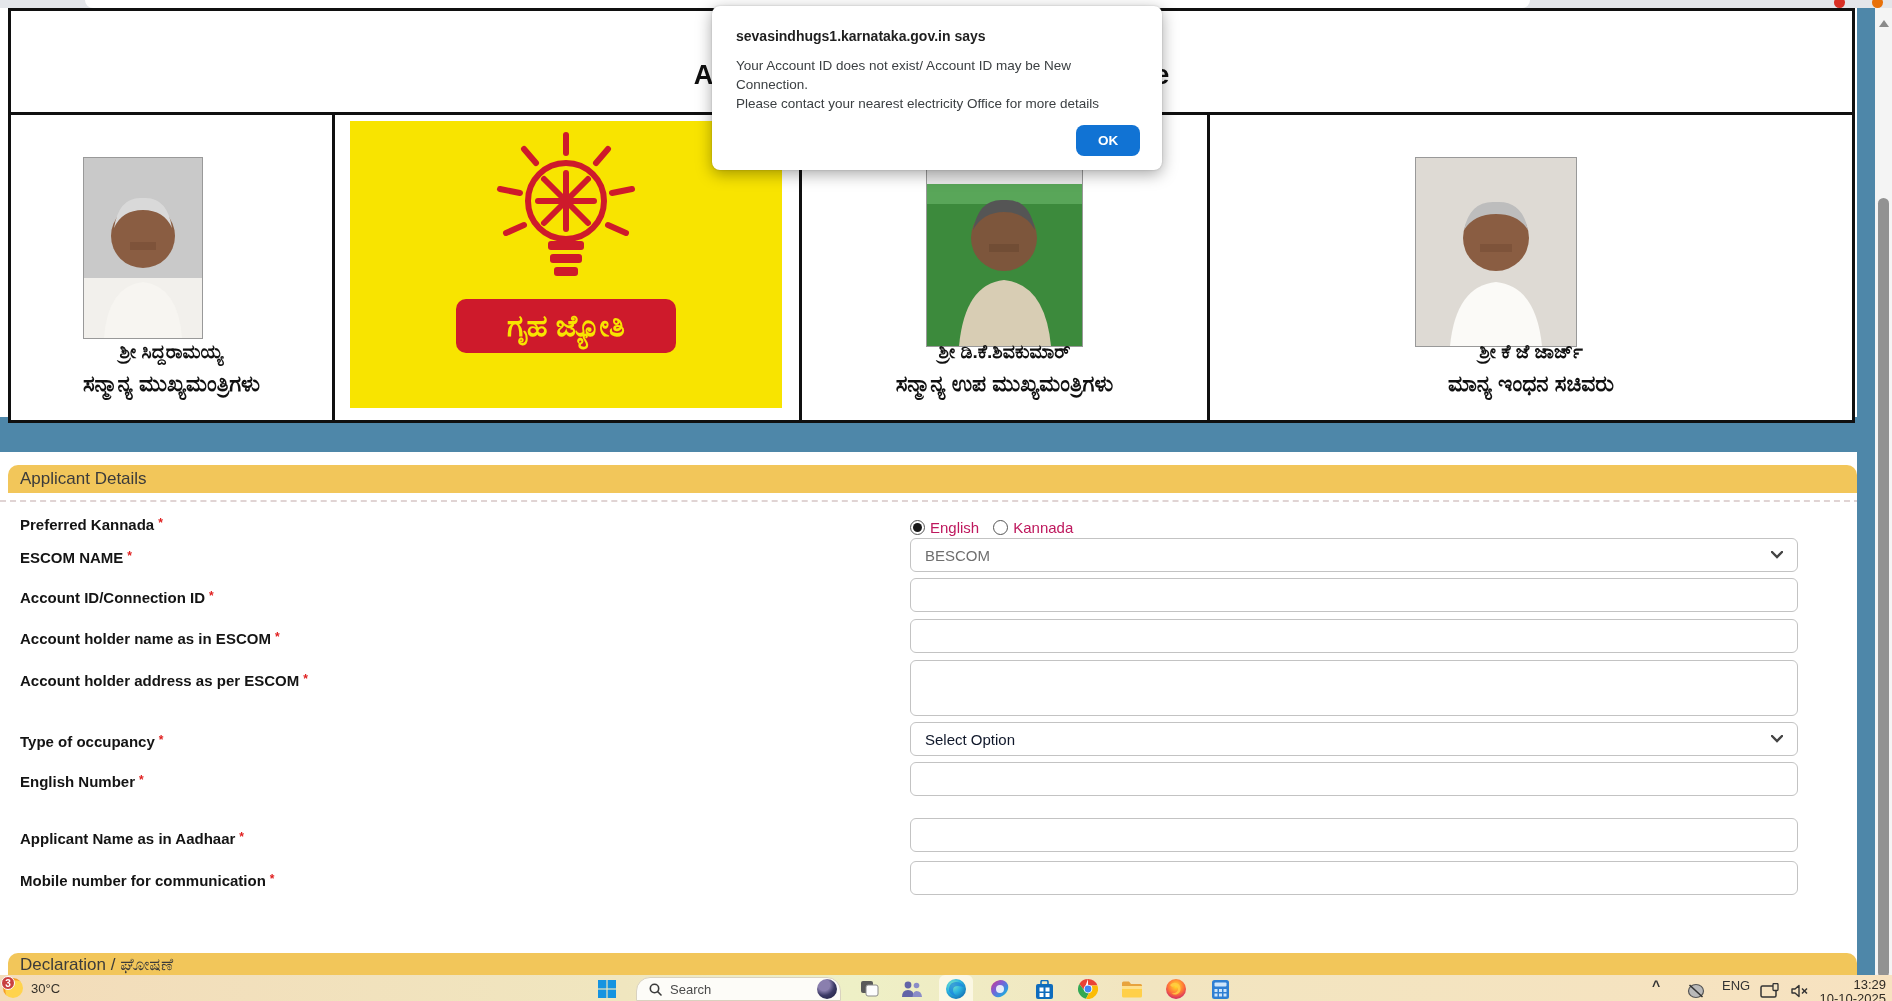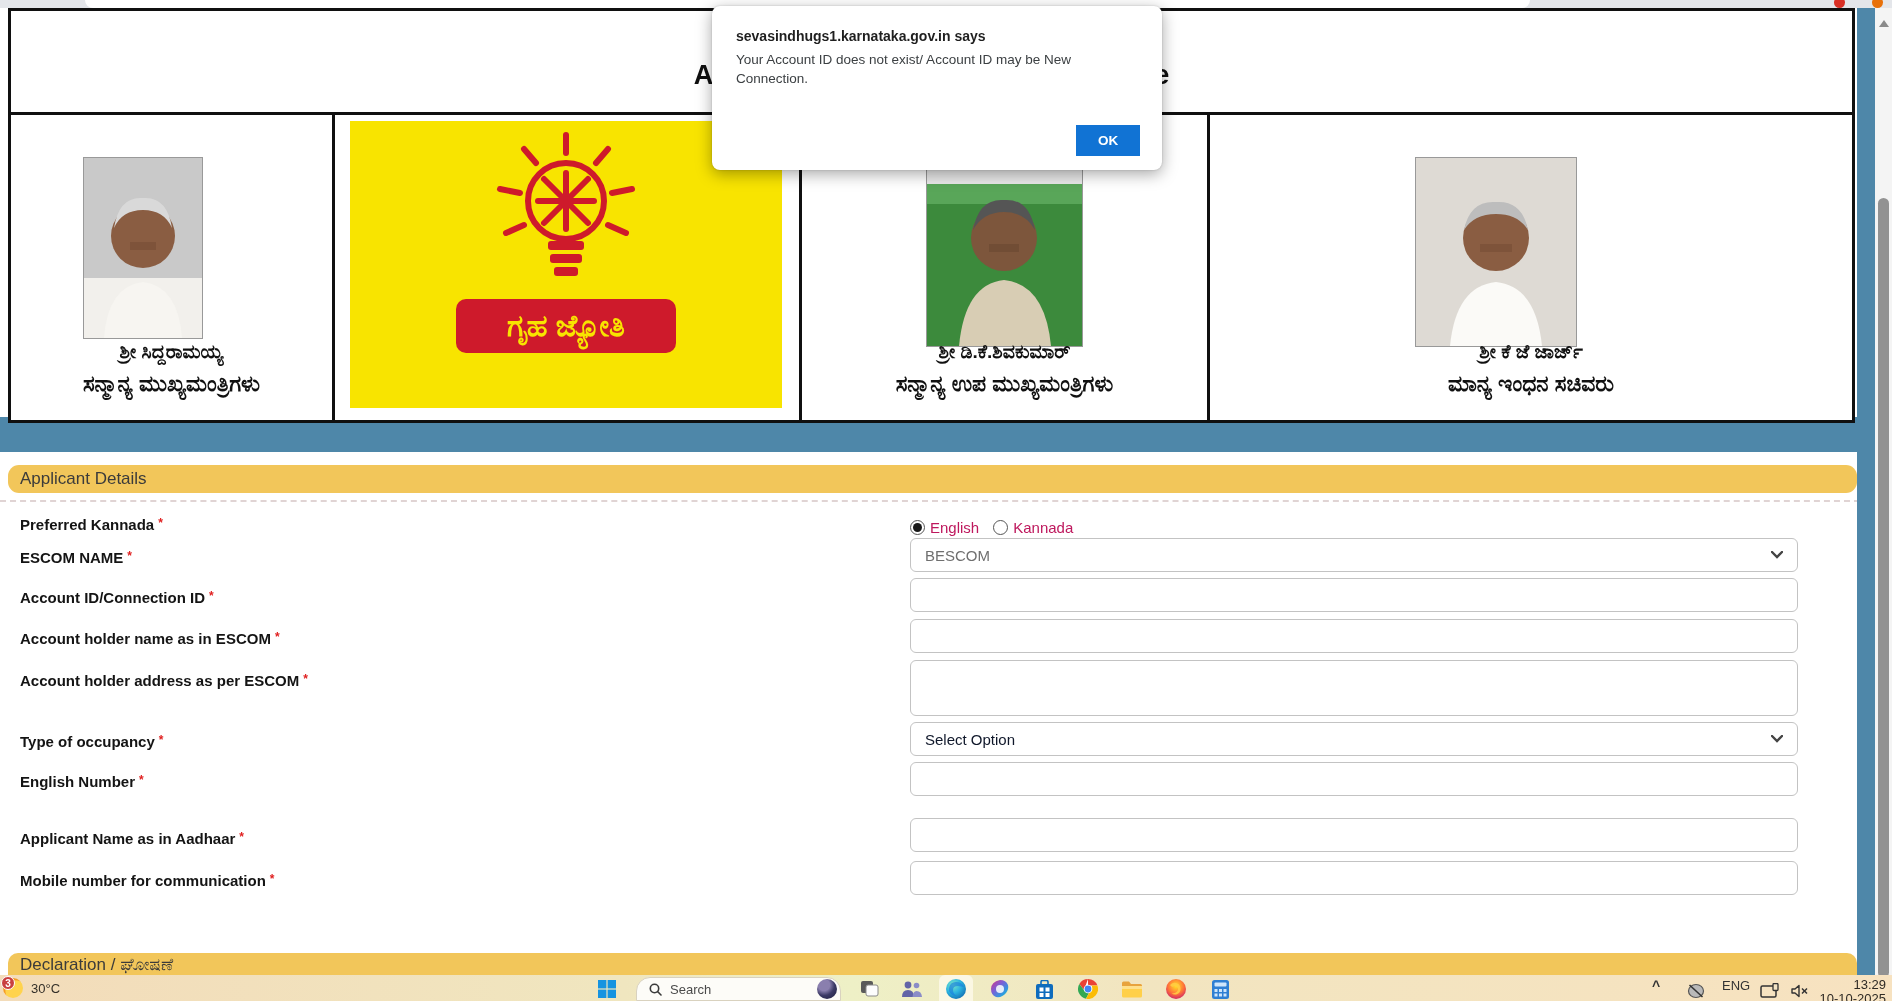--- a/index.html
+++ b/index.html
@@ -38,21 +38,21 @@
     display:flex;align-items:center;justify-content:center;color:#f8e400;font-weight:bold;font-size:30px;}
 
   
   .blue-band{left:0;top:417px;width:1875px;height:35px;background:#4e87a9;}
   .blue-edge{left:1857px;top:8px;width:18px;height:993px;background:#4e87a9;z-index:2;}
 
   
   .section-bar{left:8px;width:1849px;height:28px;background:#f2c65a;border-radius:10px 10px 0 0;
     display:flex;align-items:center;padding-left:12px;box-sizing:border-box;
     font-size:17px;color:#3b3b3b;z-index:1;}
-  .applicant-bar{top:465px;border-radius:11px;}
+  .applicant-bar{top:465px;}
   .declaration-bar{top:953px;height:24px;}
   .dashed-sep{left:0;top:500px;width:1860px;border-top:2px dashed #e0d4d4;}
 
   
   .flabel{left:20px;font-size:15px;font-weight:bold;color:#141414;z-index:1;}
   .req{color:#e02020;font-size:12px;vertical-align:top;margin-left:4px;}
   .ctrl{left:910px;width:888px;box-sizing:border-box;z-index:1;}
   .tinput,.tselect,.tarea{background:#fff;border:1px solid #c3c3c3;border-radius:6px;}
   .tinput{height:34px;}
   .tarea{height:56px;}
@@ -62,23 +62,23 @@
   .chev{margin-left:auto;}
   .radio-row{display:flex;align-items:center;font-size:15px;color:#be185d;height:20px;}
   .radio{width:15px;height:15px;border:1px solid #555;border-radius:50%;margin-right:5px;background:#fff;box-sizing:border-box;position:relative;}
   .radio.on::after{content:"";position:absolute;left:2px;top:2px;width:9px;height:9px;border-radius:50%;background:#1a1a1a;}
   .radio-gap{width:14px;}
 
   
   .dialog{left:712px;top:6px;width:450px;height:164px;background:#fff;border-radius:8px;
     box-shadow:0 4px 16px rgba(0,0,0,.35),0 0 2px rgba(0,0,0,.2);z-index:100;padding:22px 24px;box-sizing:border-box;}
   .dlg-title{font-size:14px;font-weight:bold;color:#1f1f1f;}
-  .dlg-body{margin-top:6px;font-size:13.5px;color:#3c4043;line-height:19px;}
+  .dlg-body{margin-top:12px;font-size:13.5px;color:#3c4043;line-height:19px;}
   .ok-btn{position:absolute;right:22px;bottom:14px;width:64px;height:31px;background:#1173d4;color:#fff;
-    border:none;border-radius:0;font-size:13.5px;font-weight:bold;font-family:"Liberation Sans",sans-serif;
+    border:none;border-radius:8px;font-size:13.5px;font-weight:bold;font-family:"Liberation Sans",sans-serif;
     display:flex;align-items:center;justify-content:center;cursor:pointer;}
 
   
   .scrollbar{left:1875px;top:8px;width:17px;height:993px;background:#f4f4f4;z-index:40;}
   .sb-arrow{position:absolute;left:4px;top:12px;width:0;height:0;border-left:5px solid transparent;border-right:5px solid transparent;border-bottom:7px solid #8a8a8a;}
   .sb-thumb{position:absolute;left:3px;top:190px;width:11px;height:780px;background:#929292;border-radius:6px;}
 
   
   .taskbar{left:0;top:975px;width:1892px;height:26px;z-index:50;
     background:linear-gradient(90deg,#f3dcba 0%,#f0e6bf 33%,#eef0c6 45%,#f2e5c0 60%,#f7e2c0 100%);
@@ -255,20 +255,21 @@
 <div class="abs ctrl tinput" style="top:861px;"></div>
 
 <div class="abs section-bar declaration-bar">
   <span>Declaration / ಘೋಷಣೆ</span>
 </div>
 
 <div class="abs dialog">
   <div class="dlg-title">sevasindhugs1.karnataka.gov.in says</div>
   <div class="dlg-body">
     <div>Your Account ID does not exist/ Account ID may be New Connection.</div>
+    <div>Please contact your nearest electricity Office for more details</div>
   </div>
   <button class="ok-btn">OK</button>
 </div>
 
 <div class="abs scrollbar">
   <div class="sb-arrow"></div>
   <div class="sb-thumb"></div>
 </div>
 
 <div class="abs taskbar">

